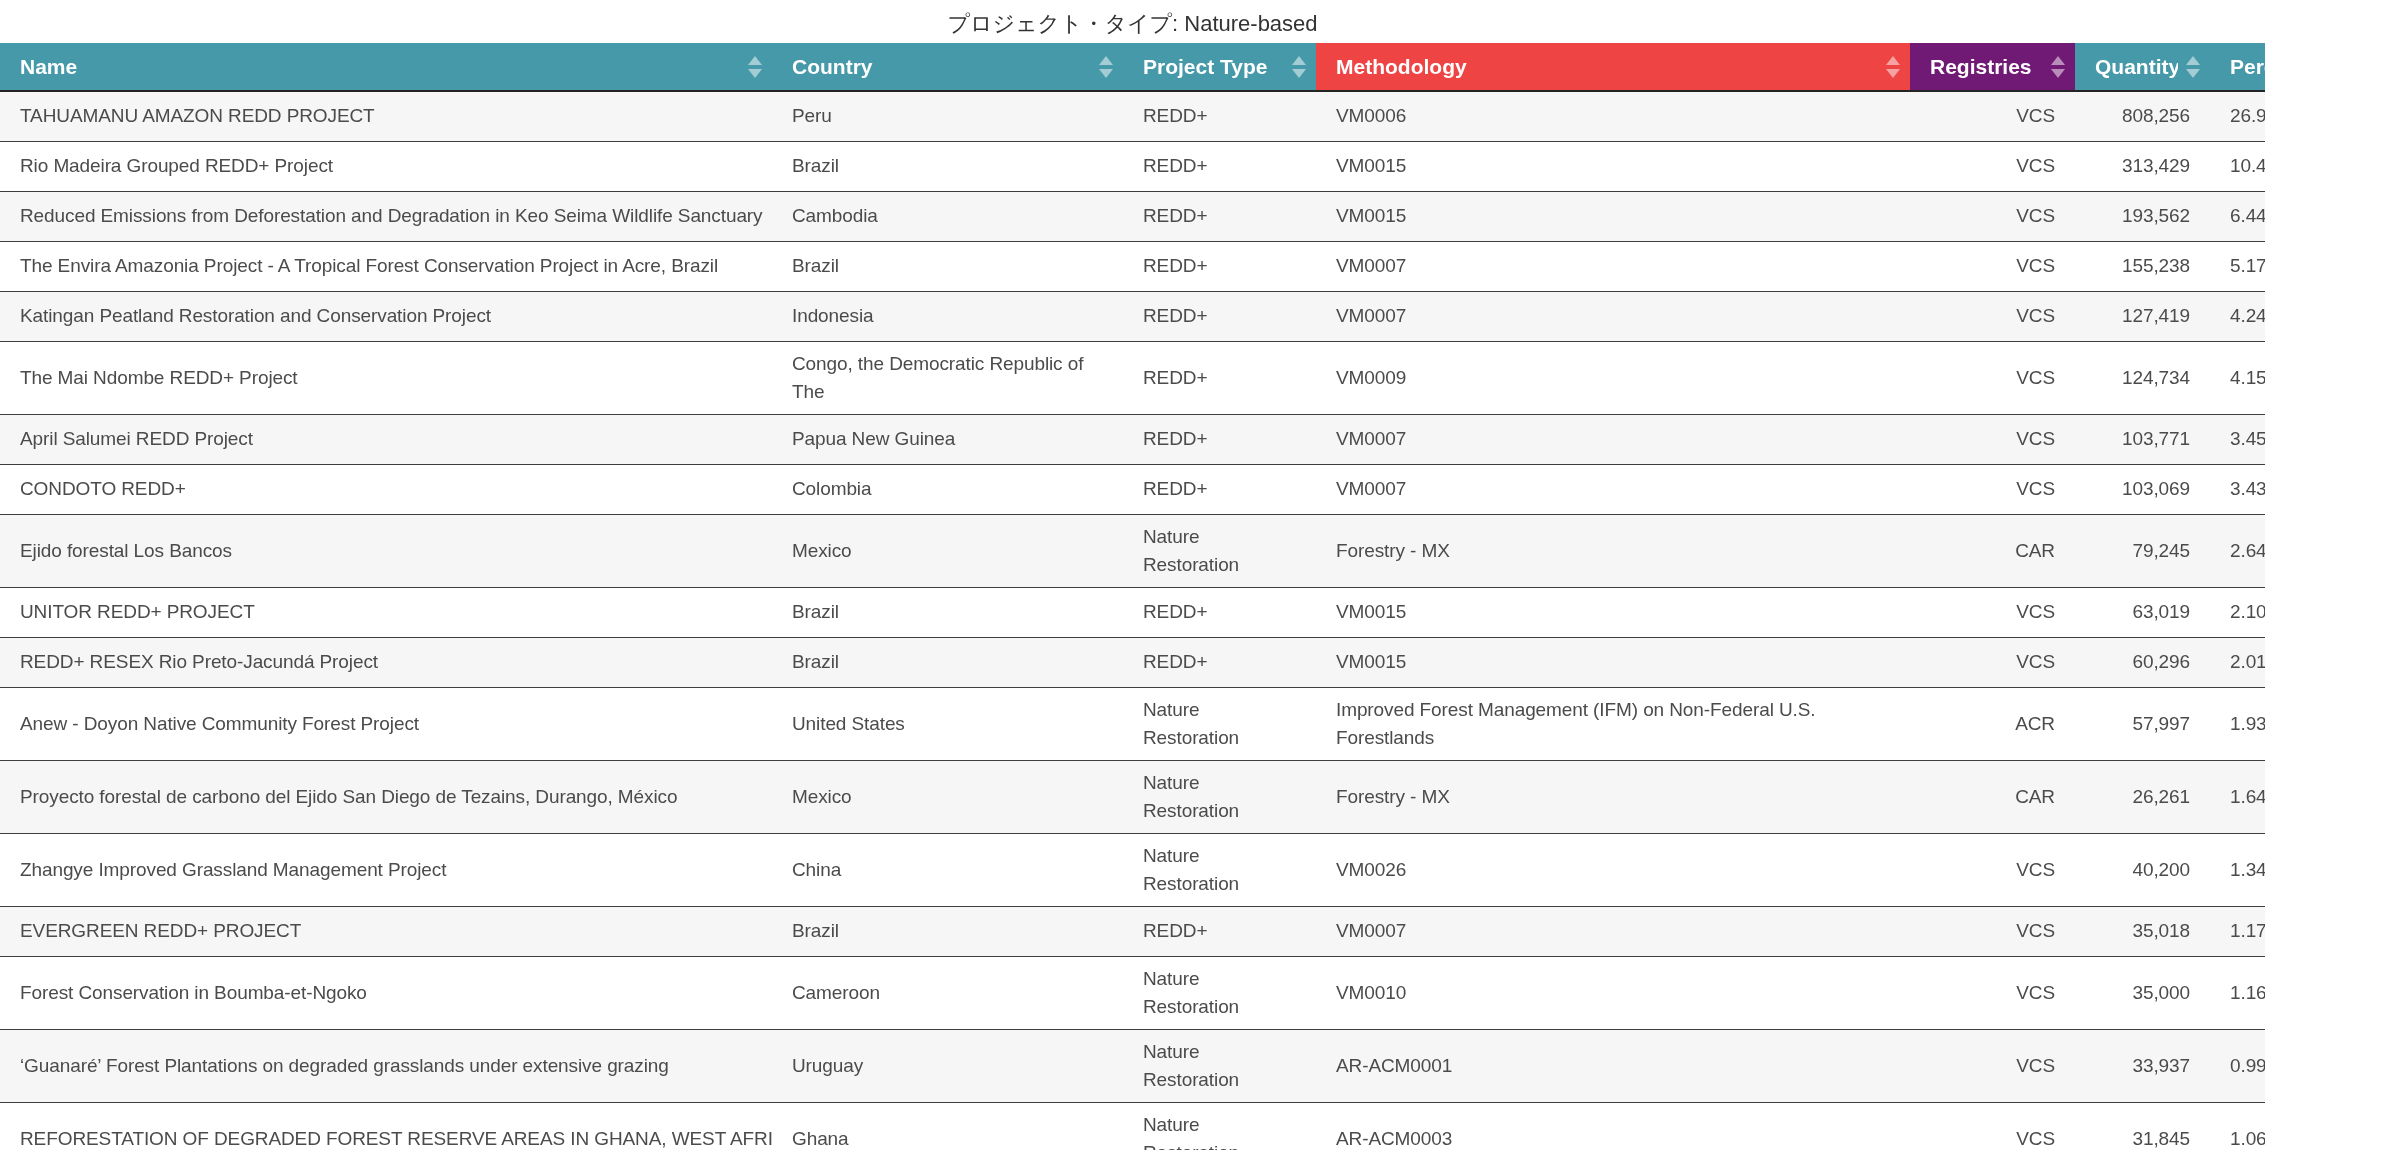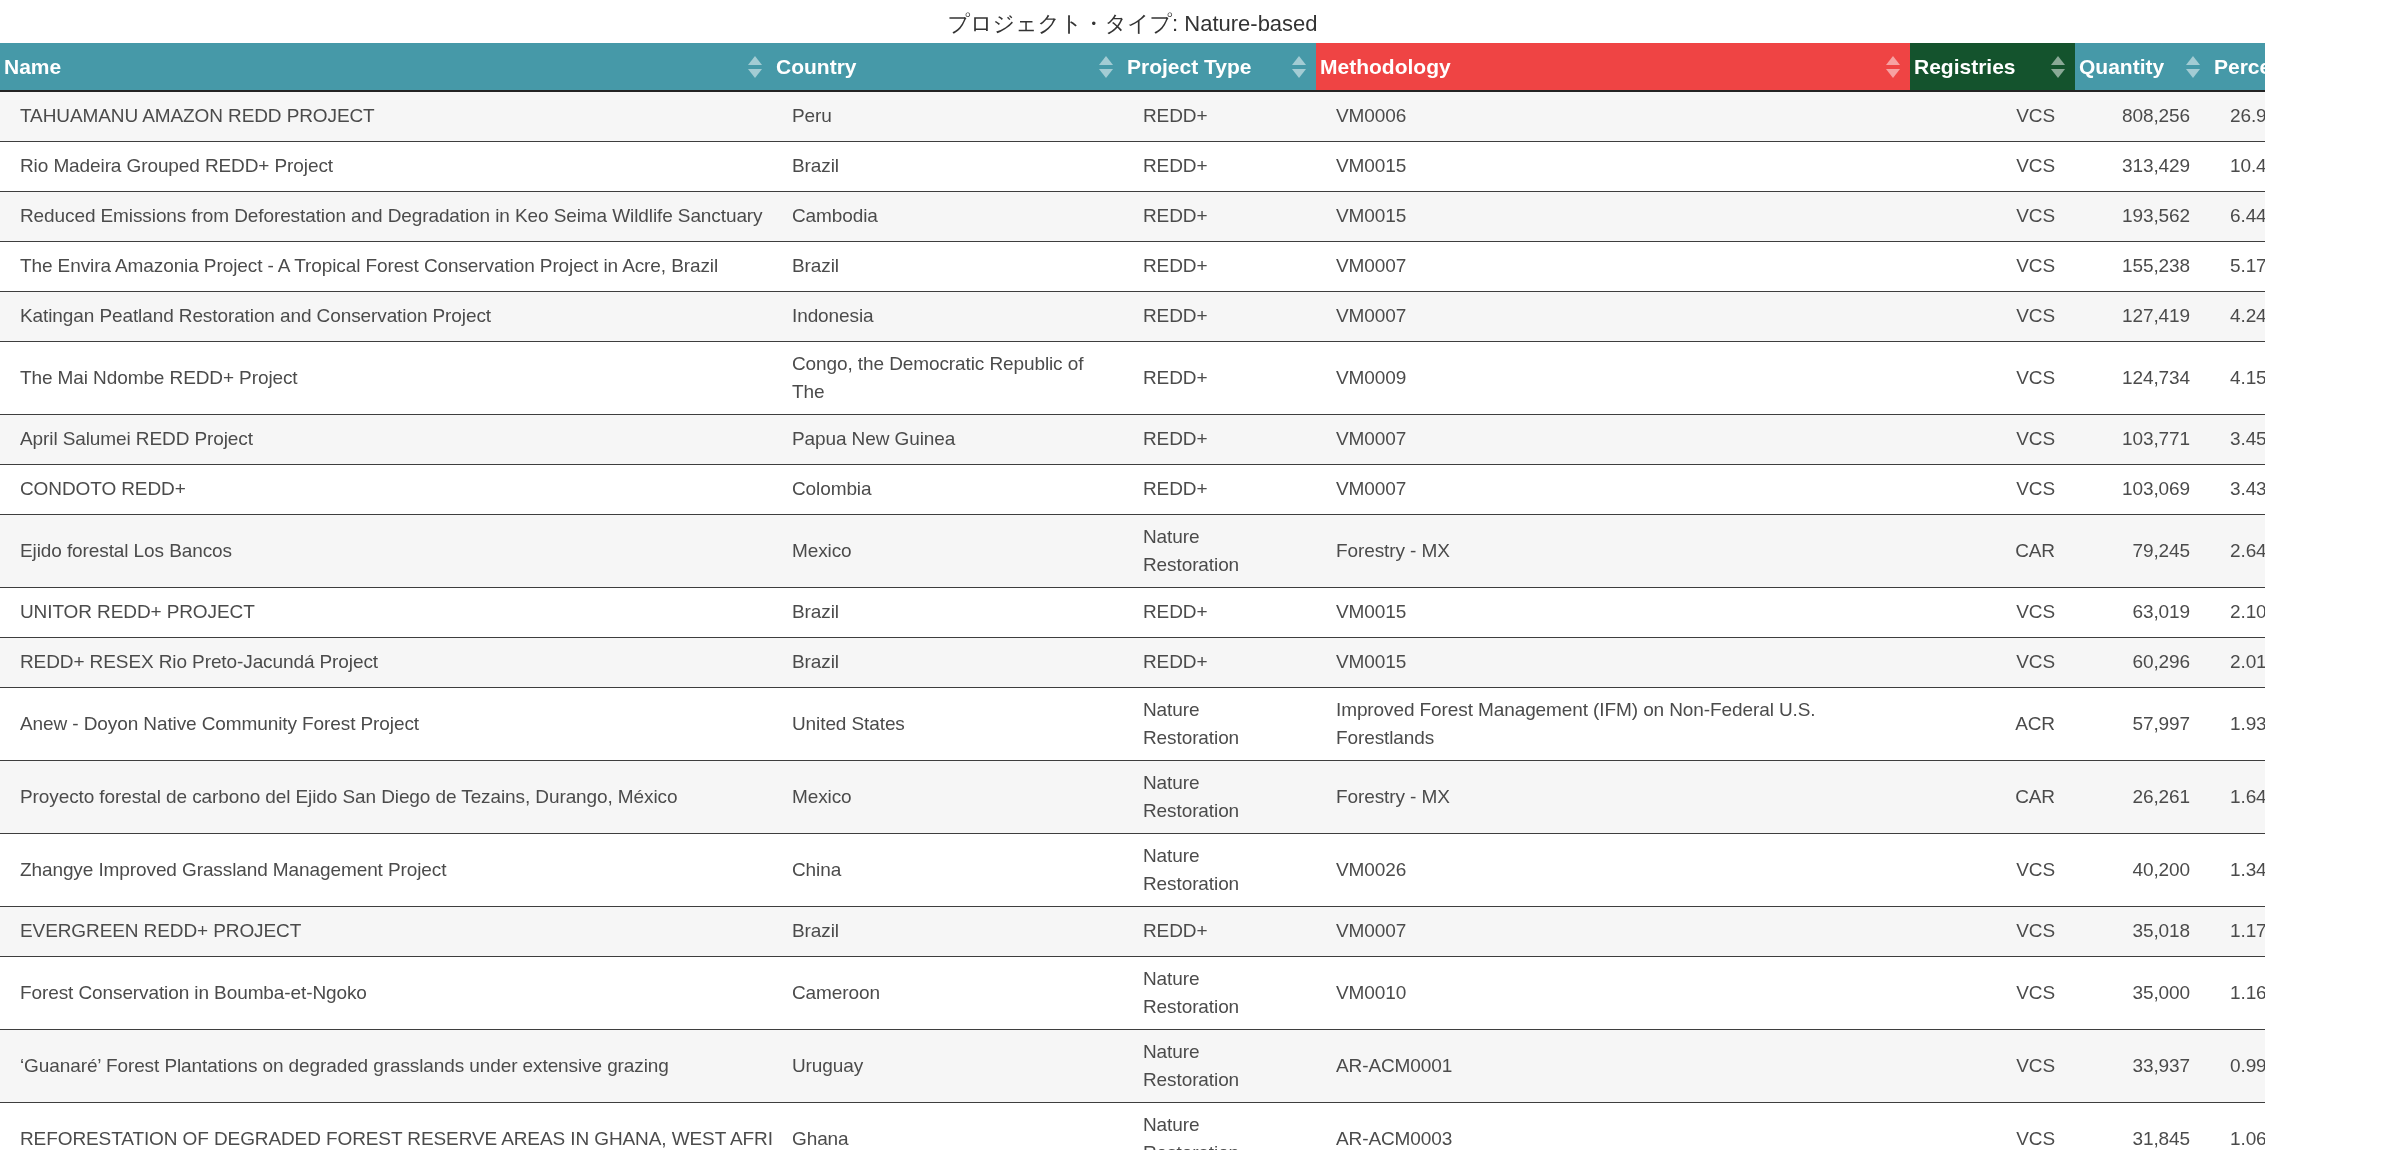--- a/index.html
+++ b/index.html
@@ -17,21 +17,21 @@
   }
 
   table.projects{
     border-collapse:collapse;table-layout:fixed;
     width:2383px;
   }
   thead th{
     background:#4699a8;color:#fff;
     font-size:21px;font-weight:bold;text-align:left;
     height:48px;box-sizing:border-box;
-    padding:0 10px 0 4px;
+    padding:0 10px 0 20px;
     border-bottom:2px solid #242424;
     cursor:pointer;
   }
   .th-inner{display:flex;align-items:center;justify-content:space-between;gap:8px;}
   .th-label{white-space:nowrap;overflow:hidden;}
   .sort-icon{display:inline-flex;flex-direction:column;gap:4px;flex:0 0 auto;}
   .sort-icon .tri-up{width:0;height:0;border-left:7px solid transparent;border-right:7px solid transparent;border-bottom:9px solid rgba(255,255,255,0.5);}
   .sort-icon .tri-down{width:0;height:0;border-left:7px solid transparent;border-right:7px solid transparent;border-top:9px solid rgba(255,255,255,0.5);}
 
   tbody tr{height:50px;border-bottom:1px solid #3e3e3e;background:#ffffff;margin-left:44px;}
@@ -92,21 +92,21 @@
           </th>
           <th style="background: #ef4444; color: rgb(255, 255, 255);">
             <div class="th-inner">
               <span class="th-label">Methodology</span>
               <span class="sort-icon">
                 <span class="tri-up" style="border-bottom-color: rgba(255, 255, 255, 0.5);"></span>
                 <span class="tri-down" style="border-top-color: rgba(255, 255, 255, 0.5);"></span>
               </span>
             </div>
           </th>
-          <th style="background: #14532d; color: rgb(255, 255, 255);">
+          <th style="background: #701a75; color: rgb(255, 255, 255);">
             <div class="th-inner">
               <span class="th-label">Registries</span>
               <span class="sort-icon">
                 <span class="tri-up" style="border-bottom-color: rgba(255, 255, 255, 0.5);"></span>
                 <span class="tri-down" style="border-top-color: rgba(255, 255, 255, 0.5);"></span>
               </span>
             </div>
           </th>
           <th style="background: rgb(70, 153, 168); color: rgb(255, 255, 255);">
             <div class="th-inner">

